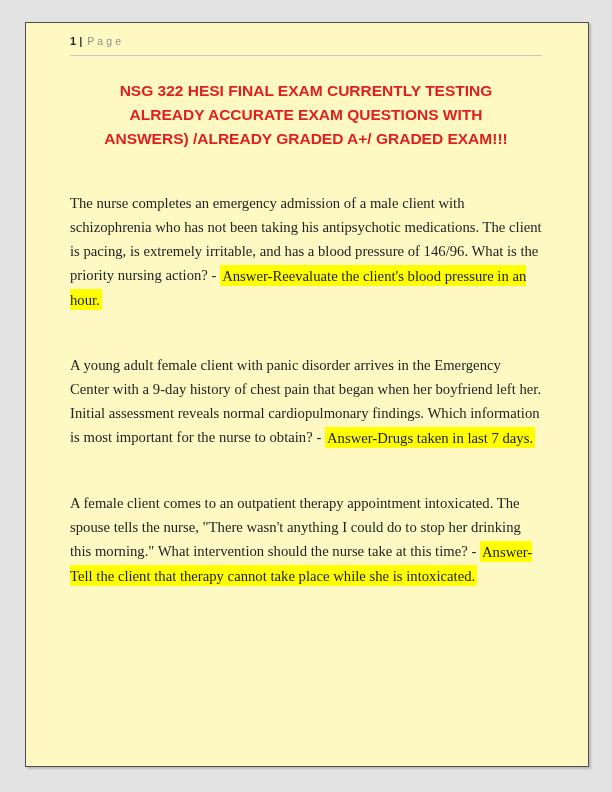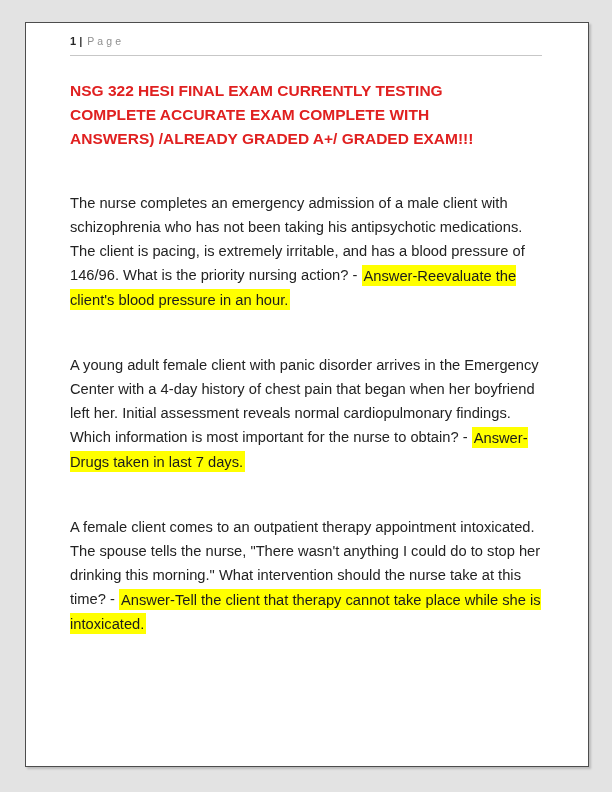--- a/index.html
+++ b/index.html
@@ -17,21 +17,21 @@
     background: #e3e3e3;
     overflow: hidden;
   }
   .page {
     position: absolute;
     left: 25px;
     top: 22px;
     width: 564px;
     height: 745px;
     box-sizing: border-box;
-    background: #ffffff;
+    background: #fef9c3;
     border: 1.5px solid #4d4d4d;
     box-shadow: 2px 2px 2px rgba(0,0,0,0.18);
     padding: 11px 46px 0 44px;
   }
   .page-header {
     font-size: 11px;
     line-height: 14px;
     color: #2e2e2e;
     white-space: nowrap;
   }
@@ -52,60 +52,62 @@
   .header-rule {
     border: none;
     border-top: 1px solid #c7c7c7;
     margin: 7px 0 0 0;
   }
   .doc-title {
     margin: 23px 0 40px 0;
     font-size: 15.5px;
     font-weight: bold;
     line-height: 24px;
+    text-align: center;
     color: #e02020;
   }
   .title-line { display: block; }
   .qa {
     margin: 0 0 42px 0;
     font-size: 14.7px;
     line-height: 24px;
     color: #232323;
+    font-family: Liberation Serif, serif;
   }
   .answer {
     background: #ffff00;
     color: #1c1c1c;
     padding: 2.5px 2px;
   }
 </style>
 </head>
 <body>
 
 <div class="canvas">
   <div class="page">
 
     <div class="page-header">
       <span class="page-num">1</span><span class="page-sep">|</span><span class="page-label">Page</span>
     </div>
     <hr class="header-rule">
 
     <h1 class="doc-title">
       <span class="title-line">NSG 322 HESI FINAL EXAM CURRENTLY TESTING</span>
-      <span class="title-line">COMPLETE ACCURATE EXAM COMPLETE WITH</span>
+      <span class="title-line">ALREADY ACCURATE EXAM QUESTIONS WITH</span>
       <span class="title-line">ANSWERS) /ALREADY GRADED A+/ GRADED EXAM!!!</span>
     </h1>
 
     <p class="qa">
       <span>The nurse completes an emergency admission of a male client with schizophrenia who has not been taking his antipsychotic medications. The client is pacing, is extremely irritable, and has a blood pressure of 146/96. What is the priority nursing action?</span>
       <span>-</span>
       <mark class="answer">Answer-Reevaluate the client's blood pressure in an hour.</mark>
     </p>
 
     <p class="qa">
-      <span>A young adult female client with panic disorder arrives in the Emergency Center with a 4-day history of chest pain that began when her boyfriend left her. Initial assessment reveals normal cardiopulmonary findings. Which information is most important for the nurse to obtain?</span>
+      <span>A young adult female client with panic disorder arrives in the Emergency Center with a 9-day history of chest pain that began when her boyfriend left her. Initial assessment reveals normal cardiopulmonary findings. Which information is most important for the nurse to obtain?</span>
       <span>-</span>
       <mark class="answer">Answer-Drugs taken in last 7 days.</mark>
     </p>
 
     <p class="qa">
       <span>A female client comes to an outpatient therapy appointment intoxicated. The spouse tells the nurse, "There wasn't anything I could do to stop her drinking this morning." What intervention should the nurse take at this time?</span>
       <span>-</span>
       <mark class="answer">Answer-Tell the client that therapy cannot take place while she is intoxicated.</mark>
     </p>
 

